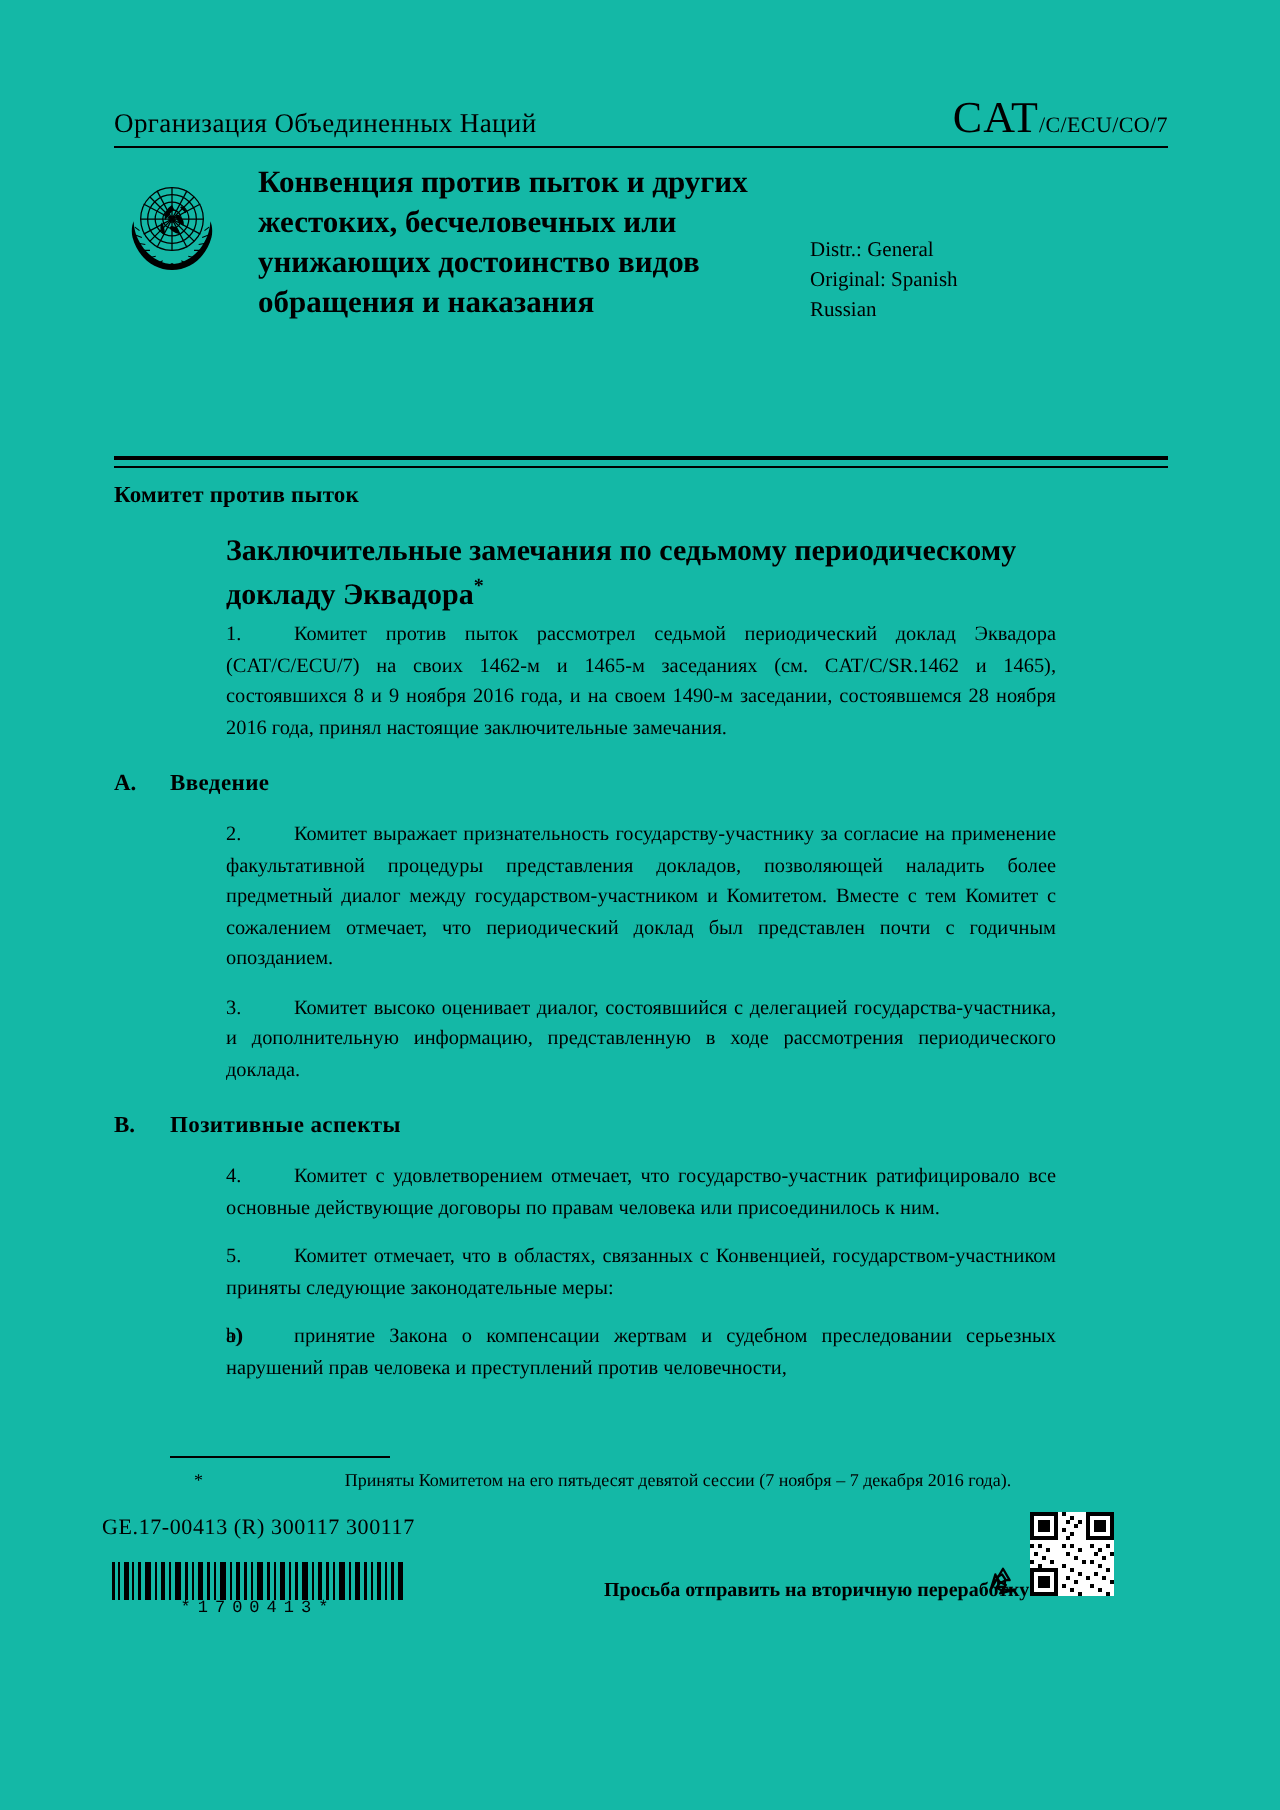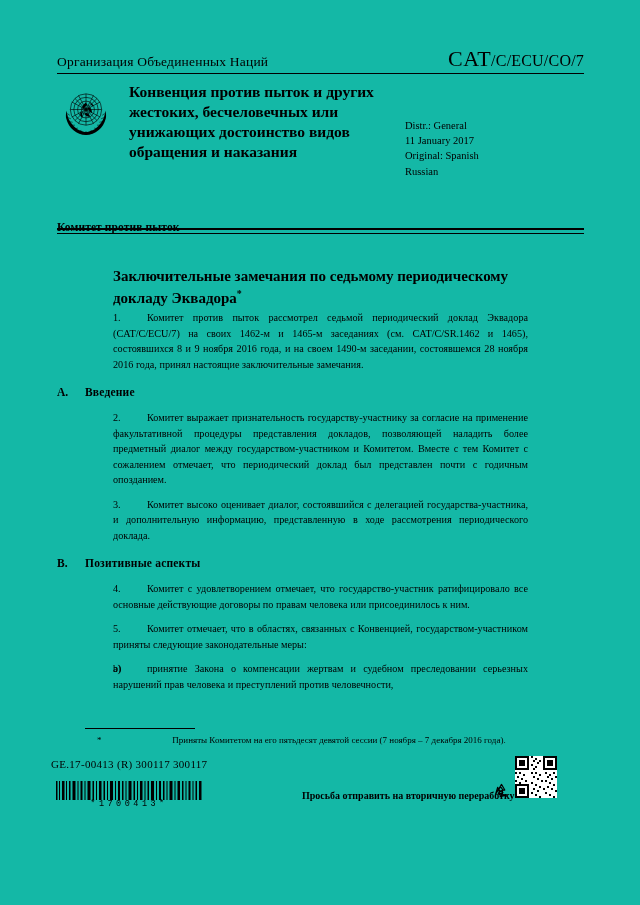--- a/index.html
+++ b/index.html
@@ -34,21 +34,21 @@
   }
   .symbol-line {
     white-space: nowrap;
     line-height: 1;
   }
   .symbol-main {
     font-size: 22px;
     letter-spacing: .5px;
   }
   .symbol-rest {
-    font-size: 16px;
+    font-size: 11px;
     letter-spacing: .2px;
   }
   .rule-thin {
     position: absolute;
     left: 57px;
     top: 73px;
     width: 527px;
     height: 0;
     border-top: 1px solid #000;
   }
@@ -94,21 +94,21 @@
     width: 527px;
     height: 3px;
     border-top: 2px solid #000;
     border-bottom: 1px solid #000;
   }
 
   
   .committee {
     position: absolute;
     left: 57px;
-    top: 221px;
+    top: 242px;
     font-weight: bold;
     font-size: 11.5px;
     letter-spacing: .1px;
   }
   .doc-title {
     position: absolute;
     left: 113px;
     top: 267px;
     width: 420px;
     font-weight: bold;
@@ -293,21 +293,20 @@
       <g stroke="#000" stroke-width="0.9" fill="none">
         <path d="M22 54 l-4 -3 M24 60 l-5 -2 M27 66 l-5 -1 M31 71 l-5 0 M36 76 l-4 1 M42 80 l-4 2"></path>
         <path d="M78 54 l4 -3 M76 60 l5 -2 M73 66 l5 -1 M69 71 l5 0 M64 76 l4 1 M58 80 l4 2"></path>
       </g>
     </svg>
 
     <div class="conv-title">Конвенция против пыток и других жестоких, бесчеловечных или унижающих достоинство видов обращения и наказания</div>
 
     <div class="distr">
       <div>Distr.: General</div>
-      <div>11 January 2017</div>
       <div>Original: Spanish</div>
       <div>Russian</div>
     </div>
   </div>
 
   <div class="rule-heavy"></div>
 
   <div class="committee">Комитет против пыток</div>
 
   <div class="doc-title">

